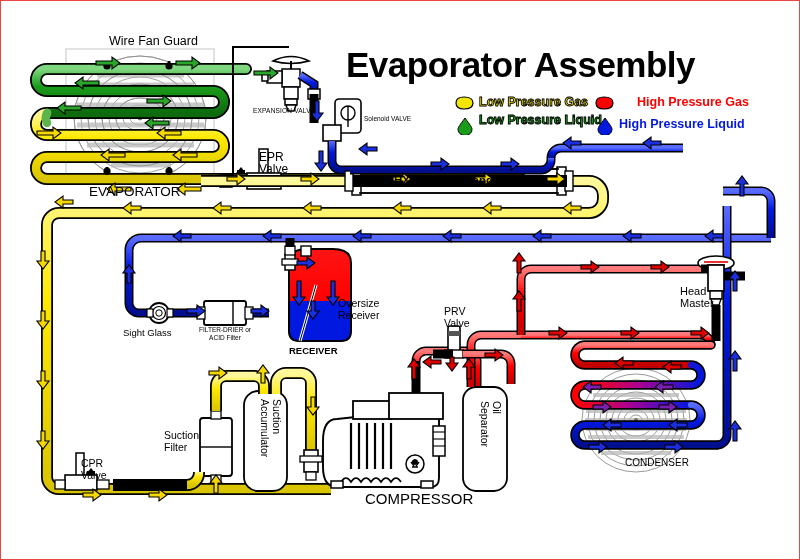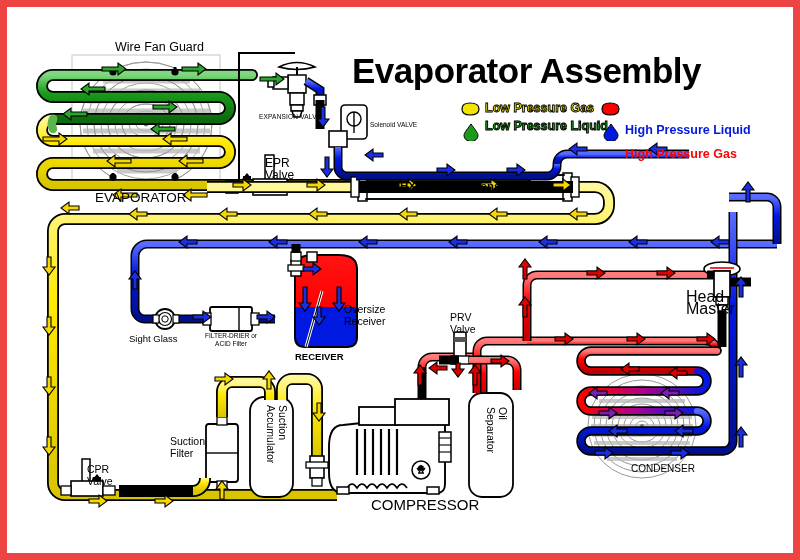--- a/index.html
+++ b/index.html
@@ -1,19 +1,19 @@
 <!DOCTYPE html>
 <html><head>
 <meta charset="utf-8">
 <style>
   html,body{margin:0;padding:0;background:#fff;}
   body{font-family:"Liberation Sans", sans-serif;}
   #stage{
     position:relative;width:800px;height:560px;background:#ffffff;
-    border:7px solid #ef4444;box-sizing:border-box;overflow:hidden;
+    border:1px solid #ef4444;box-sizing:border-box;overflow:hidden;
   }
   #svgroot{position:absolute;left:0;top:0;width:800px;height:560px;}
   .ttl{
     position:absolute;font-weight:bold;color:#000;letter-spacing:-0.5px;
     font-family:"Liberation Sans", sans-serif;white-space:nowrap;
   }
   #title-evap{left:345px;top:44px;font-size:35px;}
   #title-cond{left:146px;top:508px;font-size:35px;}
   .lgtxt{position:absolute;white-space:nowrap;font-size:12.5px;font-weight:bold;
          font-family:"Liberation Sans", sans-serif;}
@@ -540,44 +540,44 @@
     <div class="lgtxt lpg" style="left:478px;top:94px;">Low Pressure Gas</div>
 
     <svg style="position:absolute;left:456px;top:116px;width:16px;height:18px">
       <path d="M8,1 C3,8 1,10 1,12.5 A7,6 0 0 0 15,12.5 C15,10 13,8 8,1 Z" fill="#1a9c1a" stroke="#000" stroke-width="1"></path>
     </svg>
     <div class="lgtxt lpl" style="left:478px;top:112px;">Low Pressure Liquid</div>
 
     <svg style="position:absolute;left:592px;top:94px;width:22px;height:16px">
       <path d="M3,8 q0,-6 8,-6 q9,0 9,6 q0,6 -9,6 q-8,0 -8,-6 Z" fill="#ff0000" stroke="#000" stroke-width="1.2"></path>
     </svg>
-    <div class="lgtxt hpg" style="left:618px;top:94px;margin-top:46px;">High Pressure Gas</div>
+    <div class="lgtxt hpg" style="left:636px;top:94px;">High Pressure Gas</div>
 
     <svg style="position:absolute;left:596px;top:116px;width:16px;height:18px">
       <path d="M8,1 C3,8 1,10 1,12.5 A7,6 0 0 0 15,12.5 C15,10 13,8 8,1 Z" fill="#0018e0" stroke="#000" stroke-width="1"></path>
     </svg>
     <div class="lgtxt hpl" style="left:618px;top:116px;">High Pressure Liquid</div>
   </div>
 
   <div class="lbl" style="left:108px;top:33px;font-size:12.5px;">Wire Fan Guard</div>
   <div class="lbl" style="left:88px;top:183px;font-size:13.5px;">EVAPORATOR</div>
   <div class="lbl" style="left:252px;top:106px;font-size:6.5px;letter-spacing:0.2px;">EXPANSION VALVE</div>
   <div class="lbl" style="left:363px;top:114px;font-size:6.5px;">Solenoid VALVE</div>
   <div class="lbl" style="left:258px;top:150px;font-size:12px;line-height:12px;">EPR
 Valve</div>
-  <div class="lbl" style="left:393px;top:173px;font-size:11.5px;font-weight:bold;">HX (Heat Condenser)</div>
+  <div class="lbl" style="left:393px;top:173px;font-size:11.5px;font-weight:bold;">HX (Heat Exchanger)</div>
   <div class="lbl" style="left:122px;top:326px;font-size:9.5px;">Sight Glass</div>
   <div class="lbl" style="left:193px;top:325px;font-size:6.5px;text-align:center;line-height:8px;width:62px;">FILTER-DRIER or
 ACID Filter</div>
   <div class="lbl" style="left:288px;top:344px;font-size:9.5px;font-weight:bold;">RECEIVER</div>
   <div class="lbl" style="left:337px;top:296px;font-size:10.5px;line-height:12px;">Oversize
 Receiver</div>
   <div class="lbl" style="left:443px;top:304px;font-size:10.5px;line-height:12px;">PRV
 Valve</div>
-  <div class="lbl" style="left:679px;top:284px;font-size:16px;line-height:12px;">Head
+  <div class="lbl" style="left:679px;top:284px;font-size:11px;line-height:12px;">Head
 Master</div>
   <div class="lbl" style="left:609px;top:456px;font-size:10px;padding-left:15px;">CONDENSER</div>
   <div class="lbl vert" style="left:478px;top:400px;font-size:10.5px;line-height:12px;">Oil
 Separator</div>
   <div class="lbl" style="left:364px;top:489px;font-size:15px;">COMPRESSOR</div>
   <div class="lbl vert" style="left:258px;top:398px;font-size:10.5px;line-height:12px;">Suction
 Accumulator</div>
   <div class="lbl" style="left:163px;top:428px;font-size:10.5px;line-height:12px;">Suction
 Filter</div>
   <div class="lbl" style="left:80px;top:456px;font-size:10.5px;line-height:12px;">CPR

